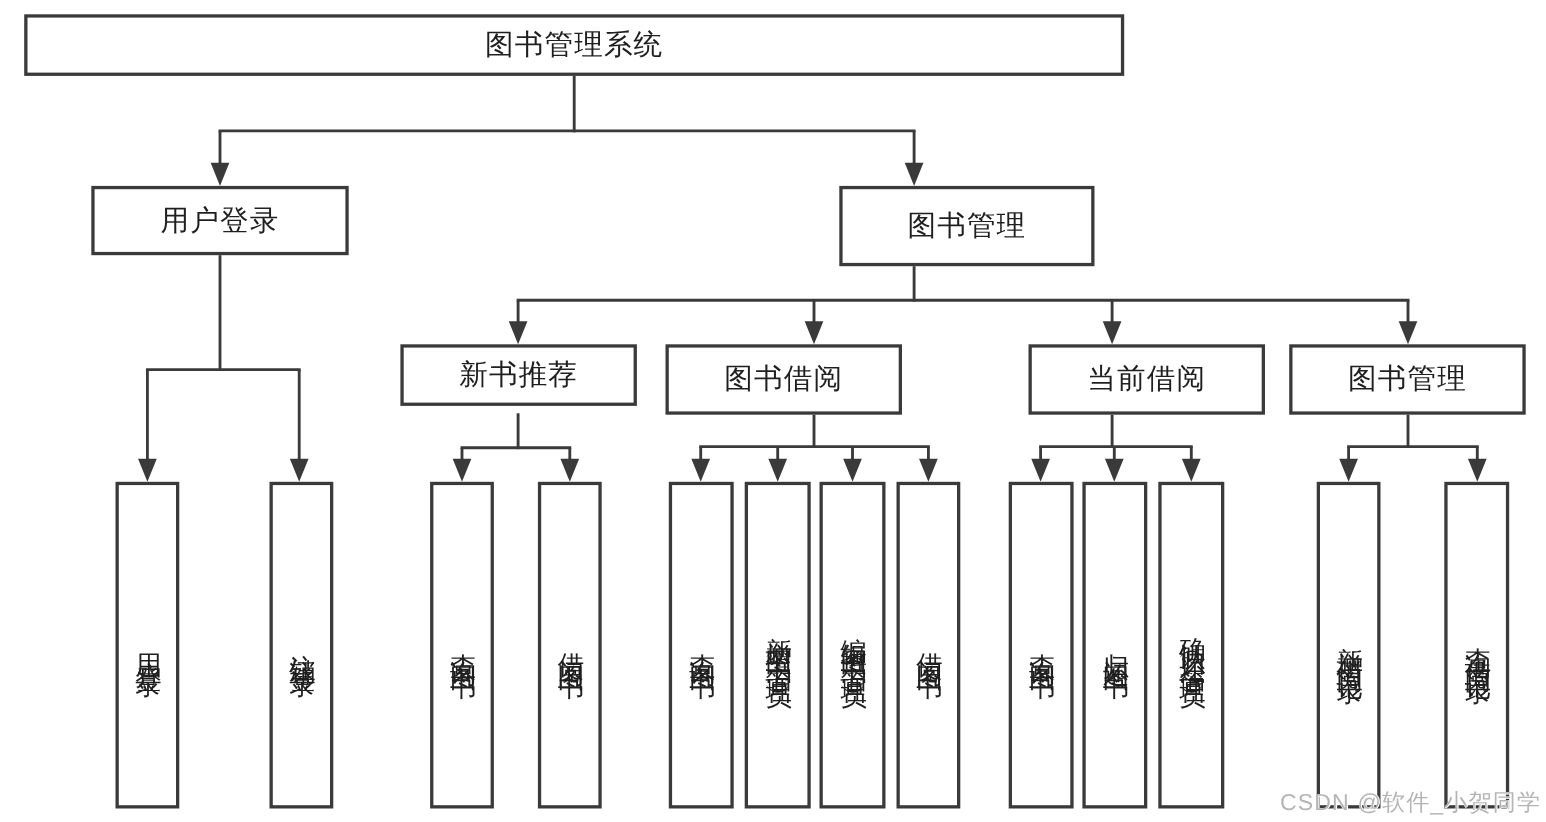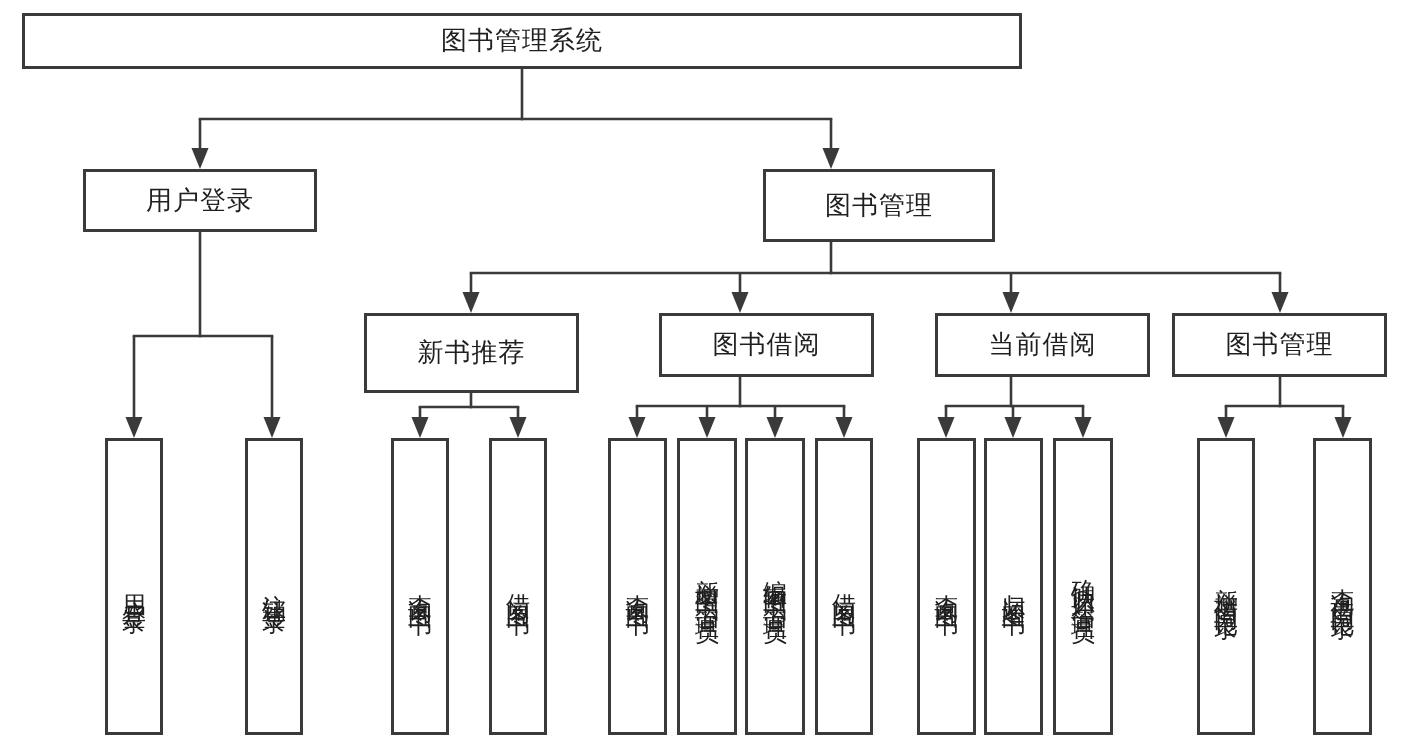--- a/index.html
+++ b/index.html
@@ -92,24 +92,24 @@
       </div>
       <div class="node" style="left: 715px; top: 169px; width: 232px; height: 73px; margin-left: 48px;">
         <span class="lbl">图书管理</span>
       </div>
       <div class="node v" style="left: 105px; top: 438px; width: 58px; height: 297px;">
         <span class="lbl">用户登录</span>
       </div>
       <div class="node v" style="left: 245px; top: 438px; width: 58px; height: 297px;">
         <span class="lbl">注销登录</span>
       </div>
-      <div class="node" style="left: 364px; top: 313px; width: 215px; height: 80px;">
+      <div class="node" style="left: 364px; top: 313px; width: 215px; height: 56px;">
         <span class="lbl">新书推荐</span>
       </div>
-      <div class="node" style="left: 659px; top: 313px; width: 215px; height: 64px;">
+      <div class="node" style="left: 605px; top: 313px; width: 215px; height: 64px;">
         <span class="lbl">图书借阅</span>
       </div>
       <div class="node" style="left: 903px; top: 313px; width: 215px; height: 64px; margin-left: 32px;">
         <span class="lbl">当前借阅</span>
       </div>
       <div class="node" style="left: 1172px; top: 313px; width: 215px; height: 64px;">
         <span class="lbl">图书管理</span>
       </div>
       <div class="node v" style="left: 391px; top: 438px; width: 58px; height: 297px;">
         <span class="lbl">查询图书</span>
@@ -138,13 +138,14 @@
       <div class="node v" style="left: 1053px; top: 438px; width: 60px; height: 297px;">
         <span class="lbl">确认归还（管理员）</span>
       </div>
       <div class="node v" style="left: 1197px; top: 438px; width: 58px; height: 297px;">
         <span class="lbl">新增借阅记录</span>
       </div>
       <div class="node v" style="left: 1313px; top: 438px; width: 59px; height: 297px;">
         <span class="lbl">查询借阅记录</span>
       </div>
     </div>
+  <div id="watermark">CSDN @软件_小贺同学</div>
 </div>
 
 </body></html>

